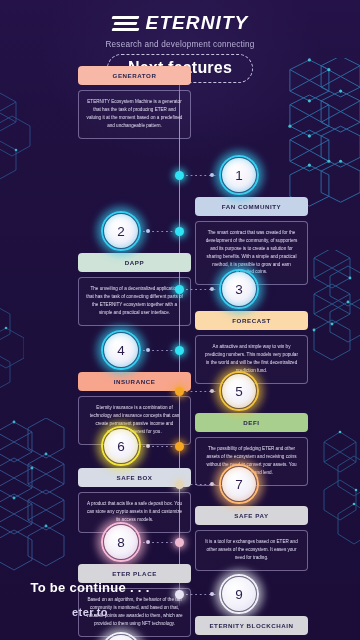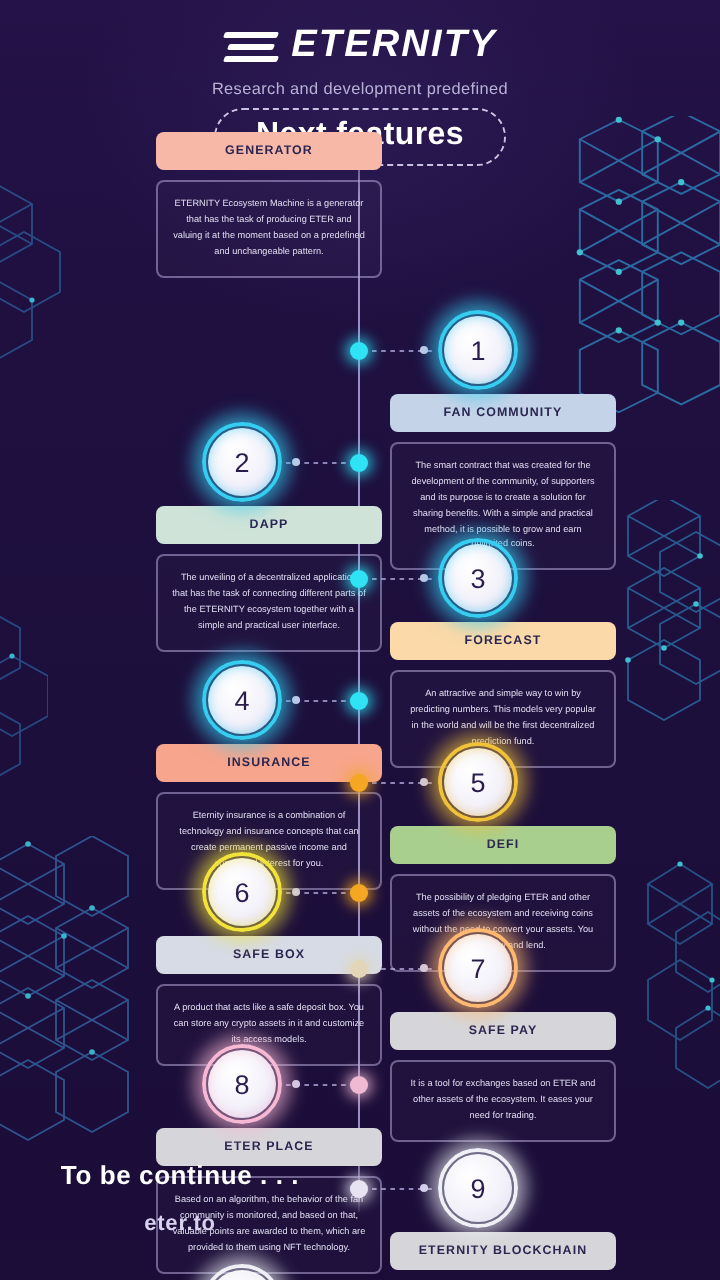--- a/index.html
+++ b/index.html
@@ -232,21 +232,21 @@
 
   <div class="header">
     <div class="logo-row">
       <span class="logo-mark">
           <i></i>
           <i></i>
           <i></i>
         </span>
       <span class="logo-text">ETERNITY</span>
     </div>
-    <div class="subtitle">Research and development predefined</div>
+    <div class="subtitle">Research and development connecting</div>
     <div class="pill-wrap">
       <div class="pill">Next features</div>
     </div>
   </div>
 
   <div class="axis"></div>
 
   <div class="card" id="gen-card" style="left:78px; top:66px;">
     <div class="card-head" style="background: rgb(247, 184, 168);">GENERATOR</div>
     <div class="card-body">ETERNITY Ecosystem Machine is a generator that has the task of producing ETER and valuing it at the moment based on a predefined and unchangeable pattern.</div>

